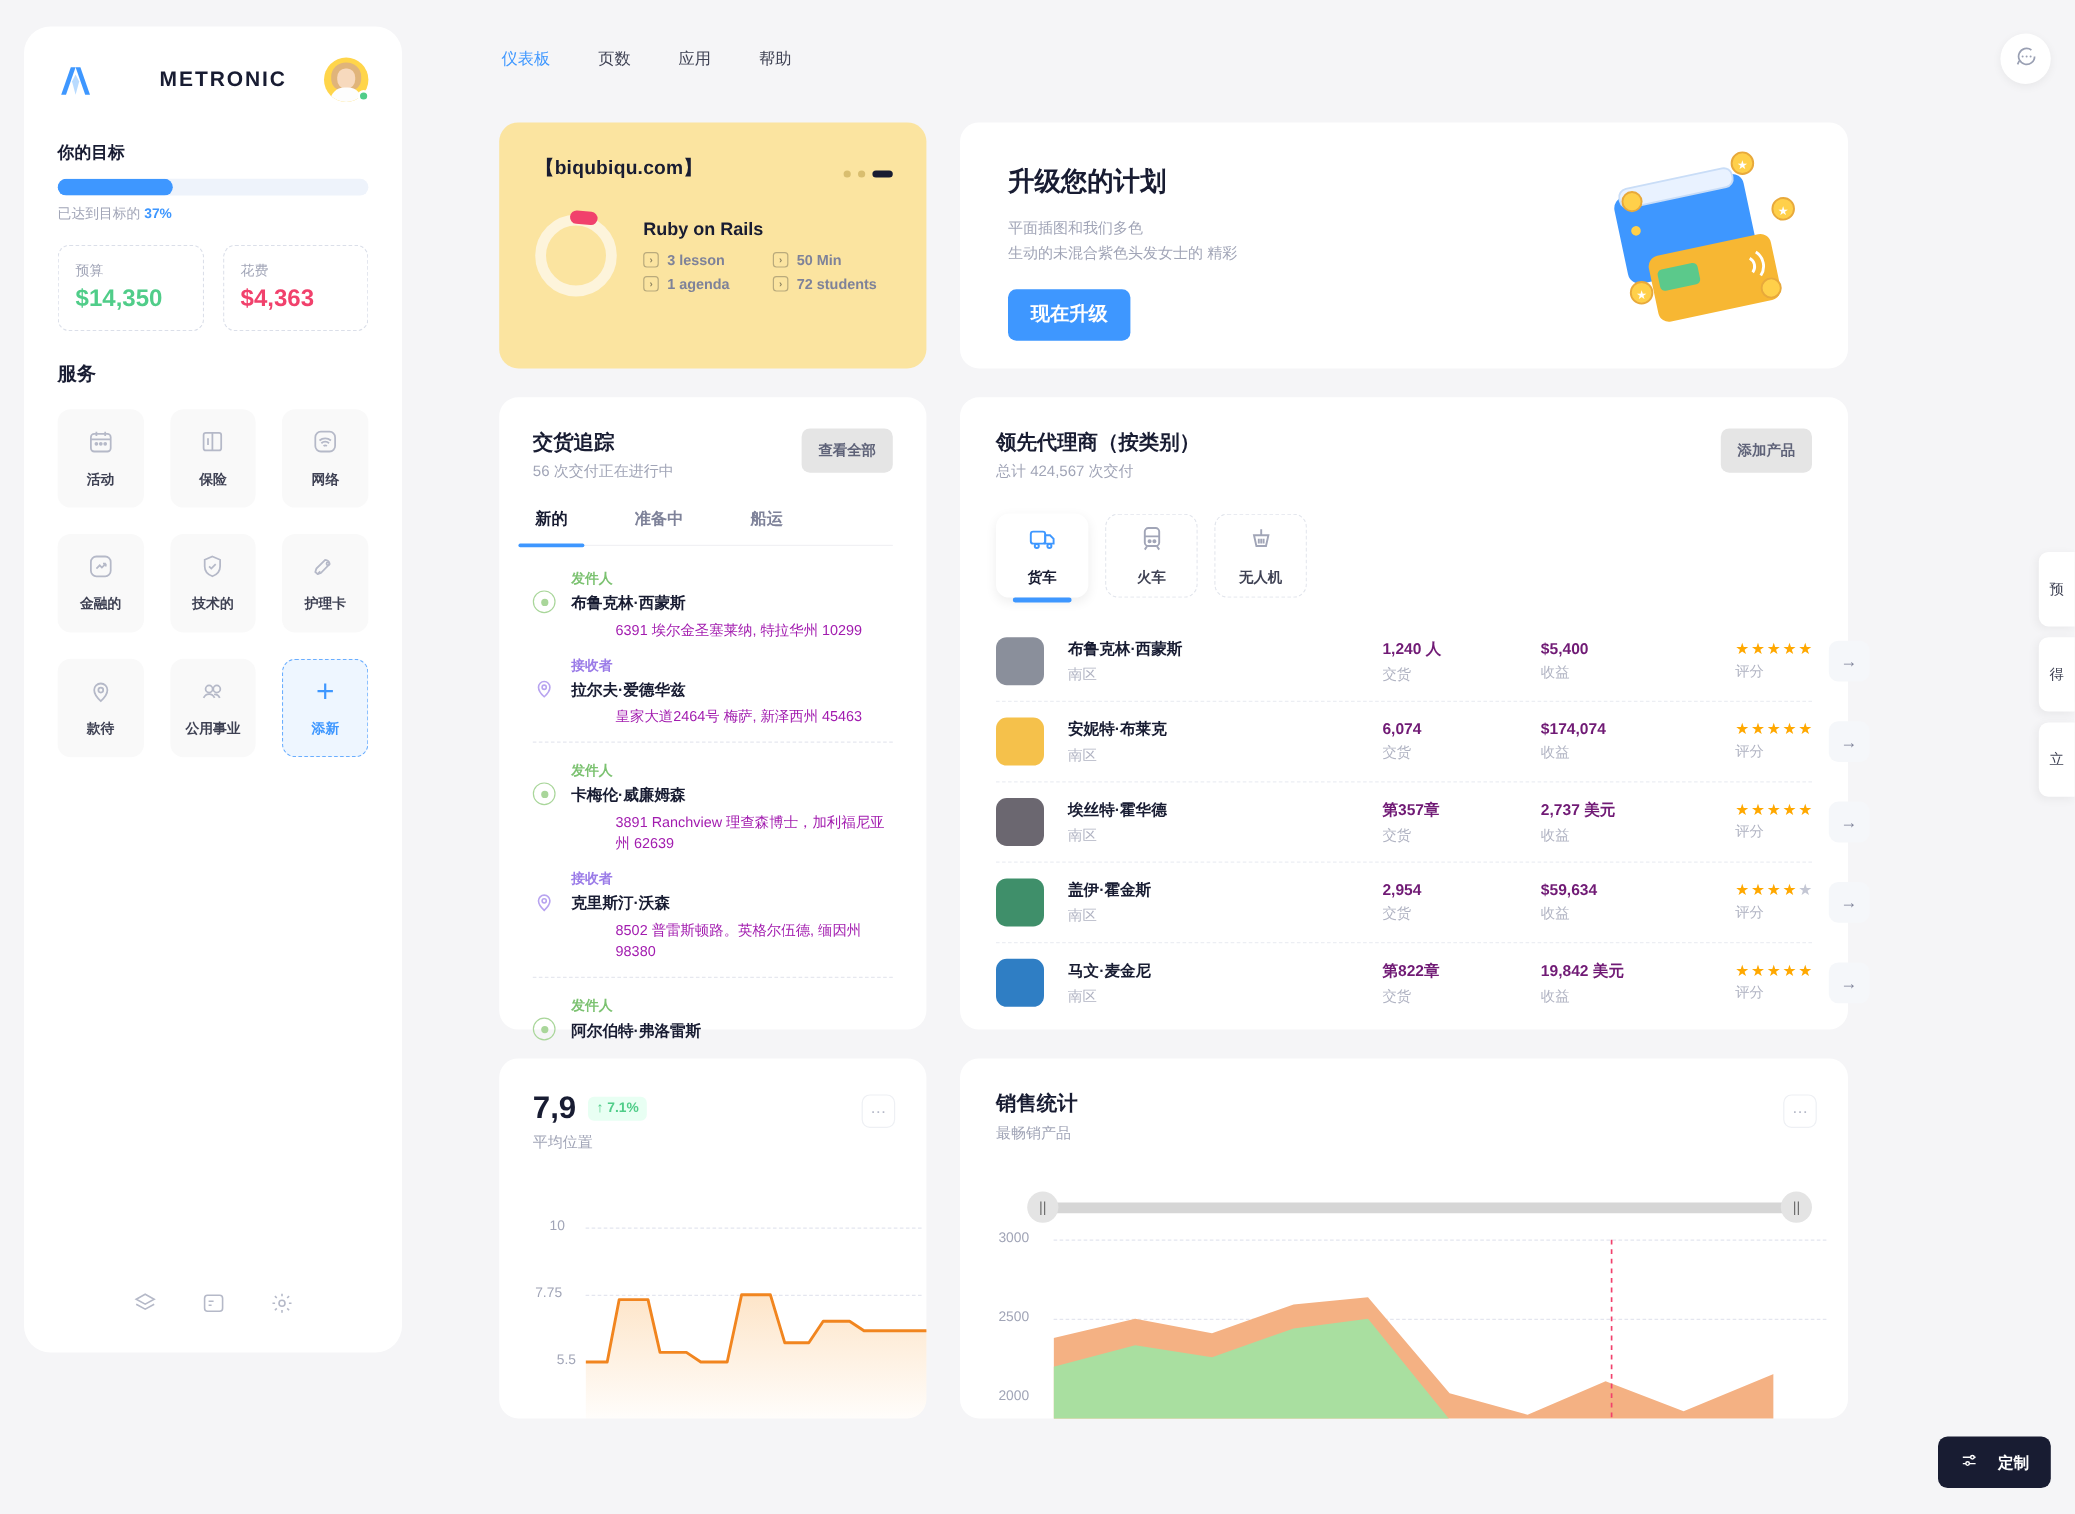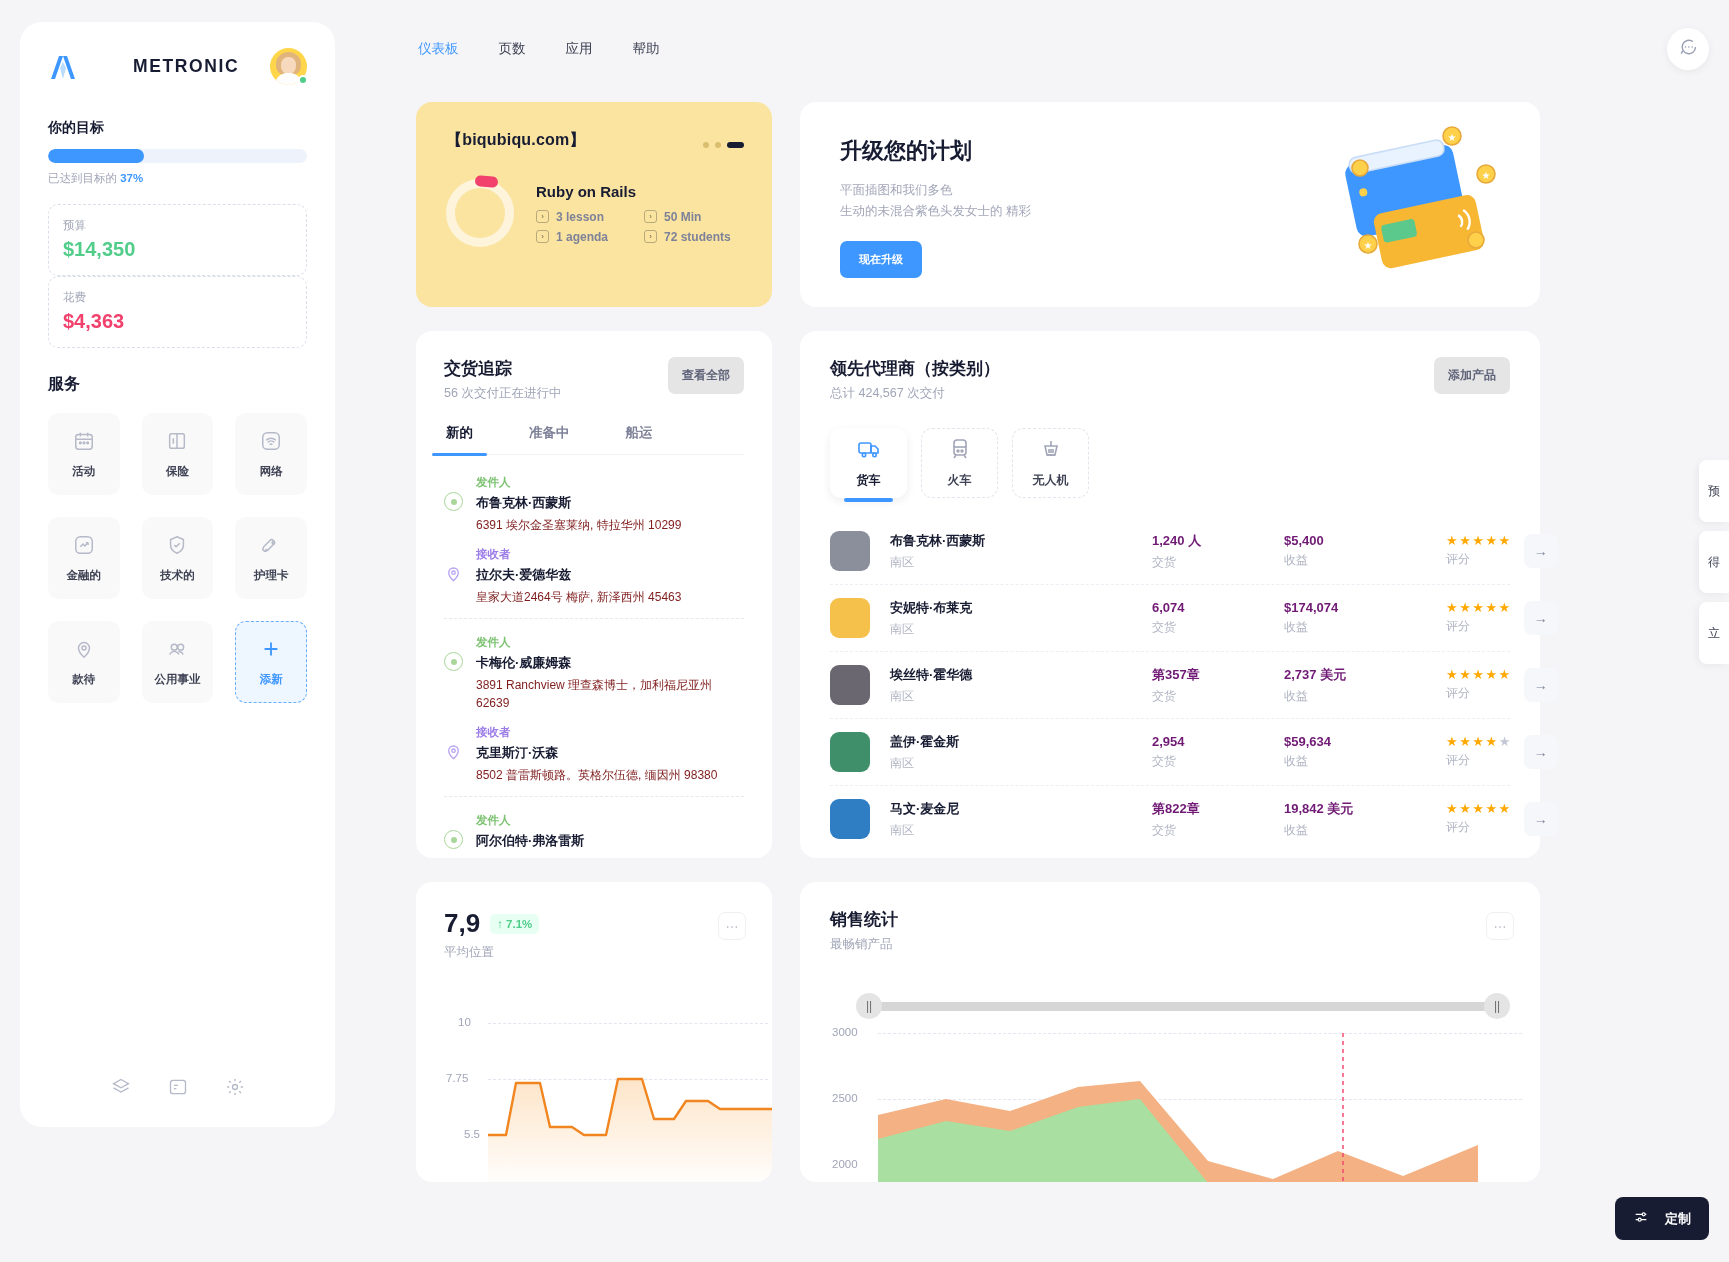--- a/index.html
+++ b/index.html
@@ -38,21 +38,21 @@
     background: #50cd89; border: 2px solid #fff;
   }
   .goal-title { margin-top: 34px; font-size: 14px; font-weight: 700; color: #181c32; }
   .progress-track {
     margin-top: 12px; height: 14px; border-radius: 7px; background: #eef3fb; overflow: hidden;
   }
   .progress-fill { height: 100%; width: 37%; border-radius: 7px; background: #3e97ff; }
   .progress-label { margin-top: 8px; font-size: 11.5px; color: #a1a5b7; }
   .progress-label b { color: #3e97ff; font-weight: 600; }
 
-  .stat-row { display: flex; gap: 0; margin-top: 18px; flex-direction: column; }
+  .stat-row { display: flex; gap: 16px; margin-top: 18px; }
   .stat-box {
     flex: 1; border: 1px dashed #dbdfe9; border-radius: 10px;
     padding: 13px 14px 14px 14px;
   }
   .stat-label { font-size: 11.5px; color: #a1a5b7; }
   .stat-value { font-size: 20px; font-weight: 700; margin-top: 5px; }
   .stat-value.green { color: #50cd89; }
   .stat-value.red { color: #f1416c; }
 
   .section-title { margin-top: 26px; font-size: 16px; font-weight: 700; color: #181c32; }
@@ -129,21 +129,21 @@
     display: flex; align-items: center; justify-content: center;
     font-size: 8px; color: #8f8460; line-height: 1;
   }
 
   
   .upgrade-card { height: 205px; padding: 34px 40px; position: relative; overflow: hidden; }
   .upgrade-title { font-size: 22px; font-weight: 700; color: #181c32; }
   .upgrade-desc { margin-top: 14px; font-size: 12.5px; color: #a1a5b7; line-height: 1.65; }
   .upgrade-btn {
     margin-top: 20px; display: inline-block; background: #3e97ff; color: #fff;
-    font-size: 11px; font-weight: 600; border: none; border-radius: 7px;
+    font-size: 16px; font-weight: 600; border: none; border-radius: 7px;
     padding: 11px 19px; cursor: pointer;
   }
   .wallet-art { position: absolute; right: 36px; top: 18px; }
 
   
   .delivery-card { margin-top: 24px; padding: 26px 28px 22px 28px; height: 527px; }
   .card-head { display: flex; justify-content: space-between; align-items: flex-start; }
   .card-title { font-size: 17px; font-weight: 700; color: #181c32; }
   .card-sub { margin-top: 5px; font-size: 12.5px; color: #a1a5b7; }
   .ghost-btn {
@@ -174,21 +174,21 @@
   .tr-ico .dotcircle i { width: 6px; height: 6px; border-radius: 50%; background: #a9d69a; display:block; }
   .tr-ico .pin { color: #b8a4f0; }
   .tr-line {
     position: absolute; left: 9px; top: 36px; bottom: -8px; width: 1px;
     border-left: 1px dashed #d9dce5;
   }
   .tr-role { font-size: 11.5px; font-weight: 600; }
   .tr-role.sender { color: #7cc271; }
   .tr-role.receiver { color: #9b7ce8; }
   .tr-name { font-size: 13px; font-weight: 700; color: #181c32; margin-top: 4px; }
-  .tr-addr { font-size: 12px; color: #7f1d1d; margin-top: 4px; line-height: 1.5; }
+  .tr-addr { font-size: 12px; color: #a21caf; margin-top: 4px; line-height: 1.5; margin-left: 37px; }
 
   
   .agents-card { margin-top: 24px; padding: 26px 30px 18px 30px; height: 527px; }
   .mode-tabs { display: flex; gap: 14px; margin-top: 26px; }
   .mode-tab {
     width: 77px; height: 70px; border-radius: 11px; border: 1px dashed #e2e5ec;
     display: flex; flex-direction: column; align-items: center; justify-content: center; gap: 7px;
     cursor: pointer; position: relative; color: #a1a5b7;
   }
   .mode-tab.active {

